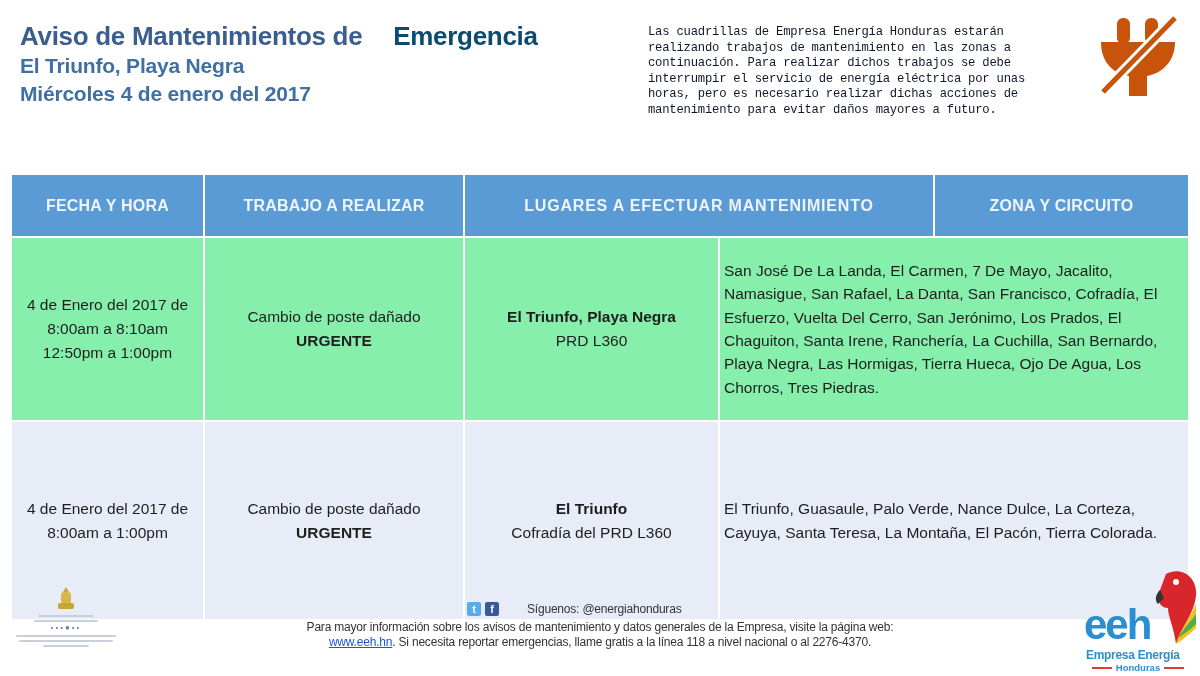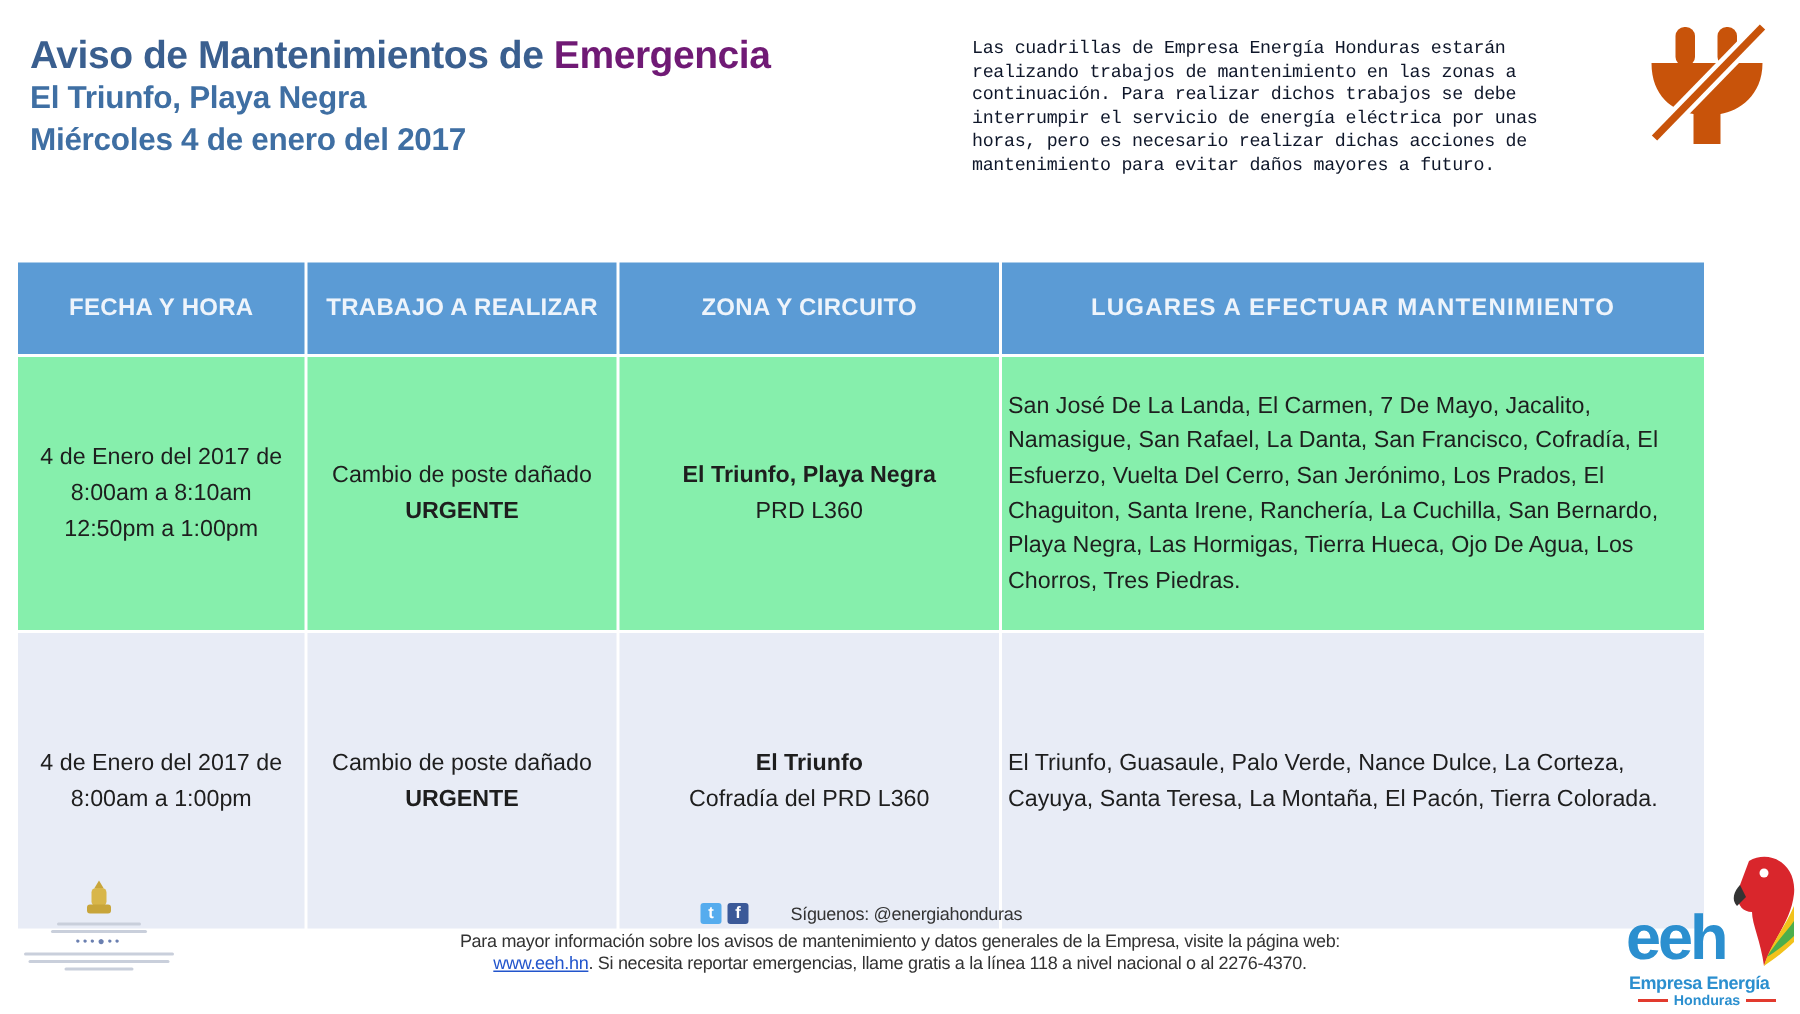--- a/index.html
+++ b/index.html
@@ -2,34 +2,34 @@
 <html><head>
   <meta charset="utf-8">
   <style>
     * { box-sizing: border-box; margin: 0; padding: 0; }
     html, body { width: 1200px; height: 676px; background: #ffffff; overflow: hidden; }
     body { font-family: "Liberation Sans", sans-serif; position: relative; }
 
     .header { position: absolute; left: 0; top: 0; width: 1200px; height: 128px; }
     .title-block { position: absolute; left: 20px; top: 20px; }
     .title { font-size: 26px; font-weight: bold; color: #3a5f8f; letter-spacing: -0.3px; line-height: 32px; }
-    .title .accent { color: #701a75; }
+    .title .accent { color: #0c4a6e; margin-left: 24px; }
     .subtitle { font-size: 21px; font-weight: bold; color: #3f6fa3; line-height: 28px; letter-spacing: -0.2px; }
 
     .notice { position: absolute; left: 648px; top: 25px; width: 420px; font-size: 12.2px; line-height: 15.5px; color: #0f172a; letter-spacing: -0.2px; font-family: Liberation Mono, monospace; }
 
     .noplug { position: absolute; left: 1095px; top: 12px; width: 86px; height: 86px; }
 
     .table { position: absolute; left: 12px; top: 131px; width: 1176px; margin-top: 44px; }
     .row { display: flex; }
     .cell { display: flex; align-items: center; justify-content: center; text-align: center; }
     .c1 { width: 191px; } .c2 { width: 260px; } .c3 { width: 255px; } .c4 { width: 470px; }
     .row + .row { margin-top: 2px; }
     .cell + .cell { margin-left: 2px; }
-    .c2 { width: 206px; } .c3 { width: 253px; } .c4 { width: 468px; }
+    .c2 { width: 258px; } .c3 { width: 253px; } .c4 { width: 468px; }
 
     .thead .cell { height: 61px; background: #5b9bd5; color: #eef4fb; font-weight: bold; font-size: 16px; letter-spacing: 0.2px; }
     .thead .c4 { letter-spacing: 0.8px; }
 
     .r1 .cell { height: 182px; background: #86efac; }
     .r2 .cell { height: 197px; background: #e8ecf6; }
     .cell.text { font-size: 15.5px; line-height: 24px; color: #1e1e1e; flex-direction: column; }
     .cell.places { justify-content: flex-start; text-align: left; padding-left: 4px; padding-right: 6px; font-size: 15.5px; line-height: 23.3px; color: #1e1e1e; }
     .bold { font-weight: bold; }
 
@@ -73,22 +73,22 @@
     </g>
     <line x1="6" y1="82" x2="82" y2="4" stroke="#ffffff" stroke-width="11"></line>
     <line x1="8" y1="80" x2="80" y2="6" stroke="#c8530a" stroke-width="5"></line>
   </svg>
 </div>
 
 <div class="table">
   <div class="row thead">
     <div class="cell c1">FECHA Y HORA</div>
     <div class="cell c2">TRABAJO A REALIZAR</div>
+    <div class="cell c4">LUGARES A EFECTUAR MANTENIMIENTO</div>
     <div class="cell c3">ZONA Y CIRCUITO</div>
-    <div class="cell c4">LUGARES A EFECTUAR MANTENIMIENTO</div>
   </div>
 
   <div class="row r1">
     <div class="cell c1 text">
       <div>4 de Enero del 2017 de</div>
       <div>8:00am a 8:10am</div>
       <div>12:50pm a 1:00pm</div>
     </div>
     <div class="cell c2 text">
       <div>Cambio de poste dañado</div>

